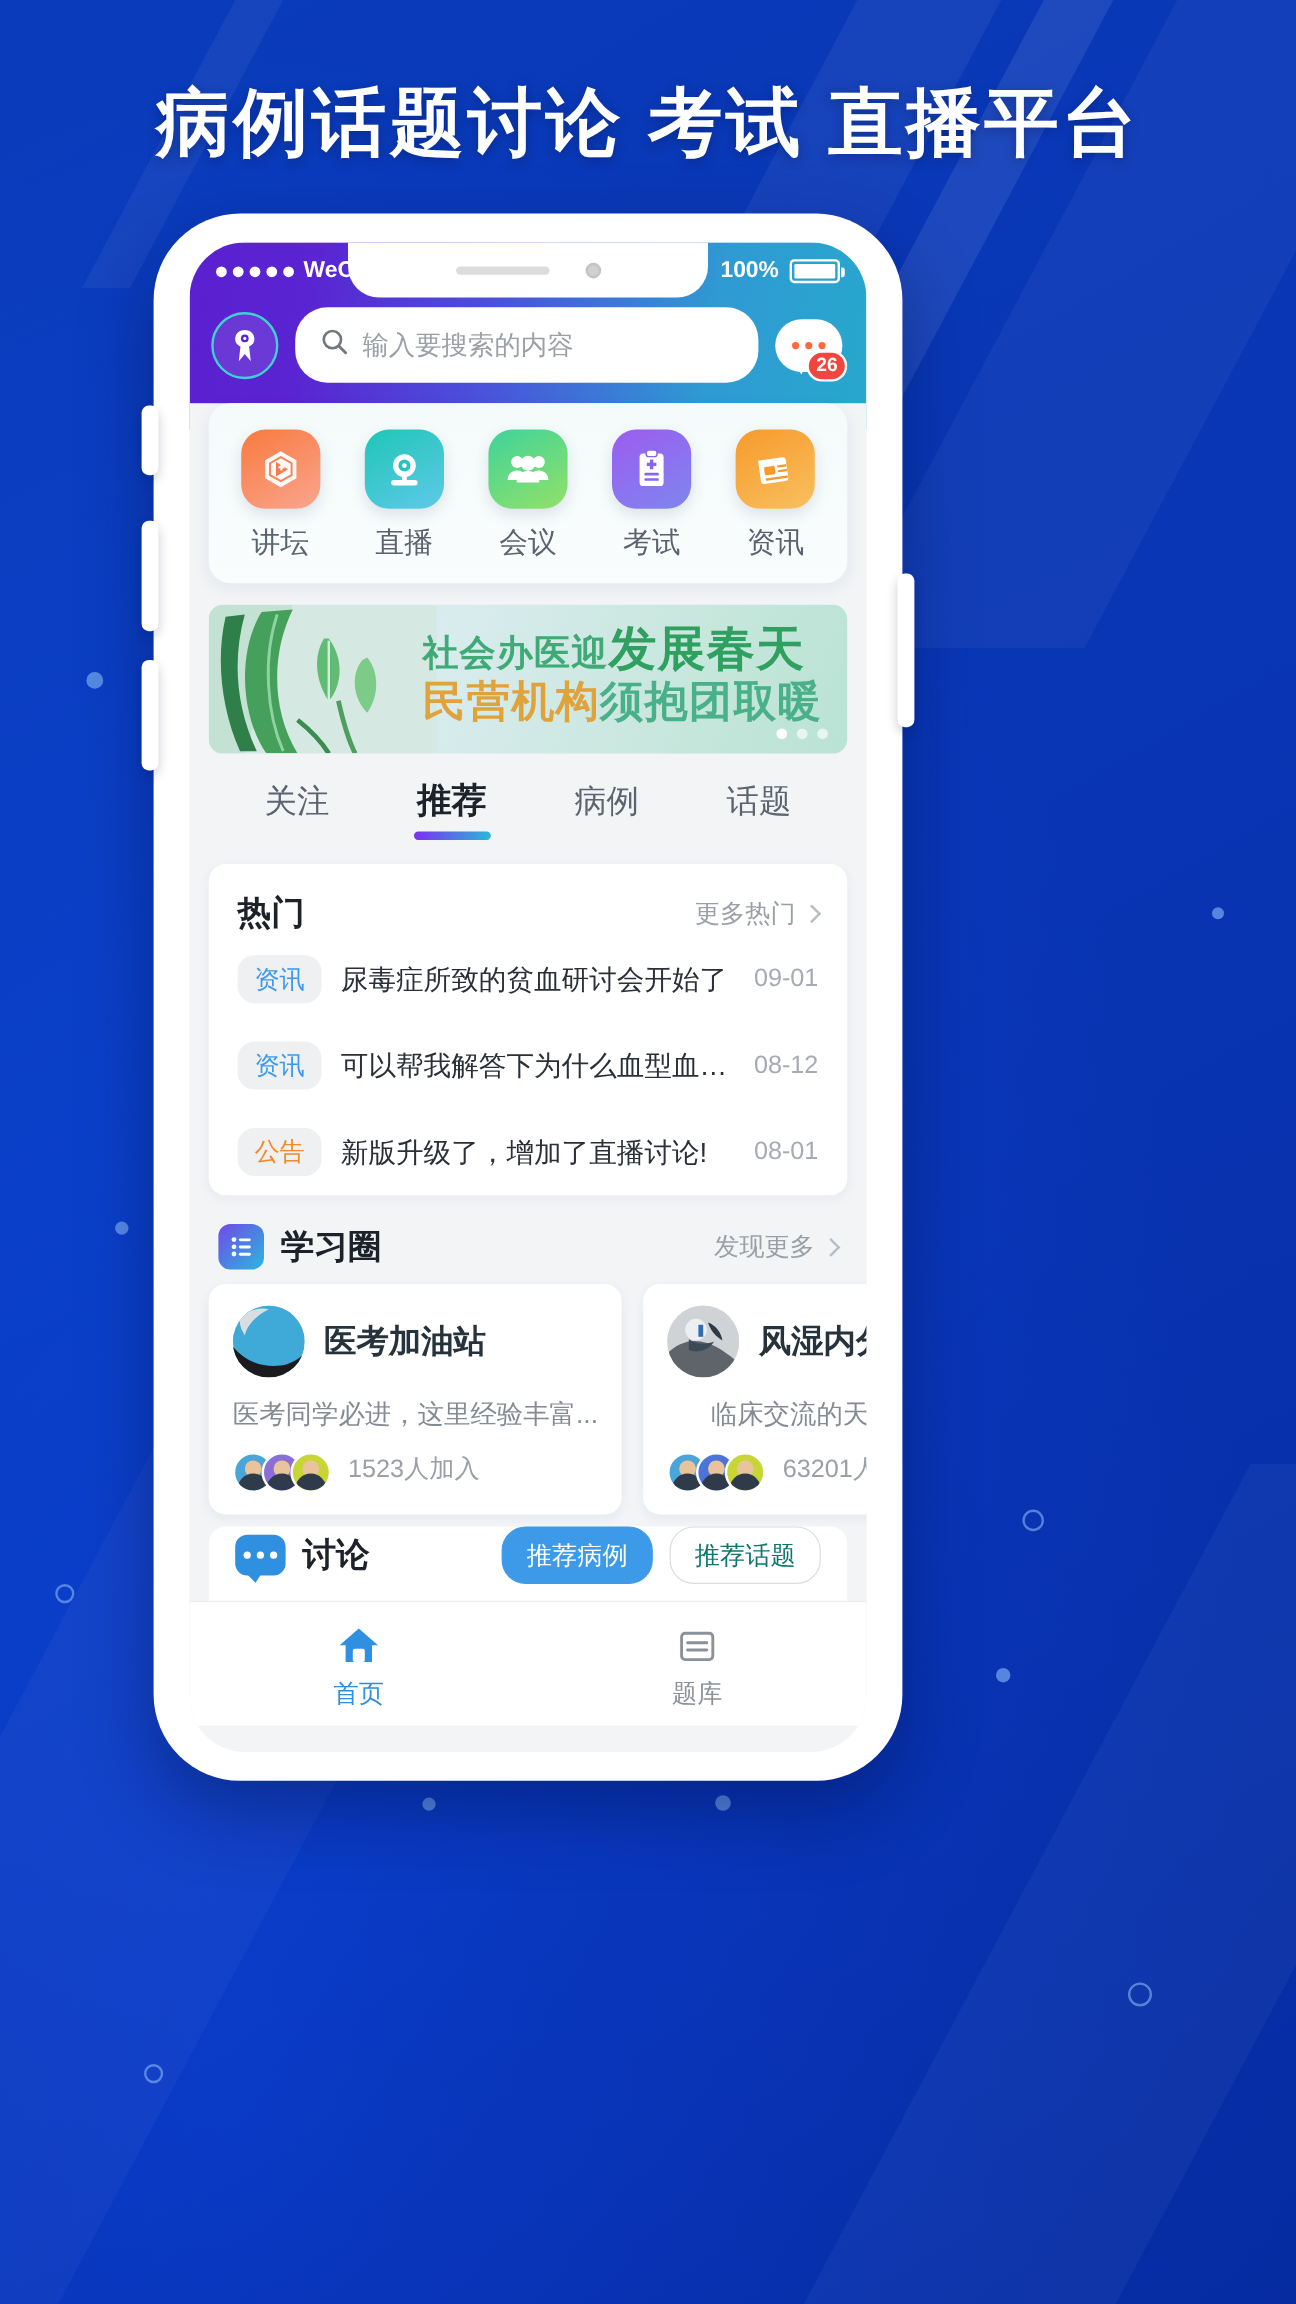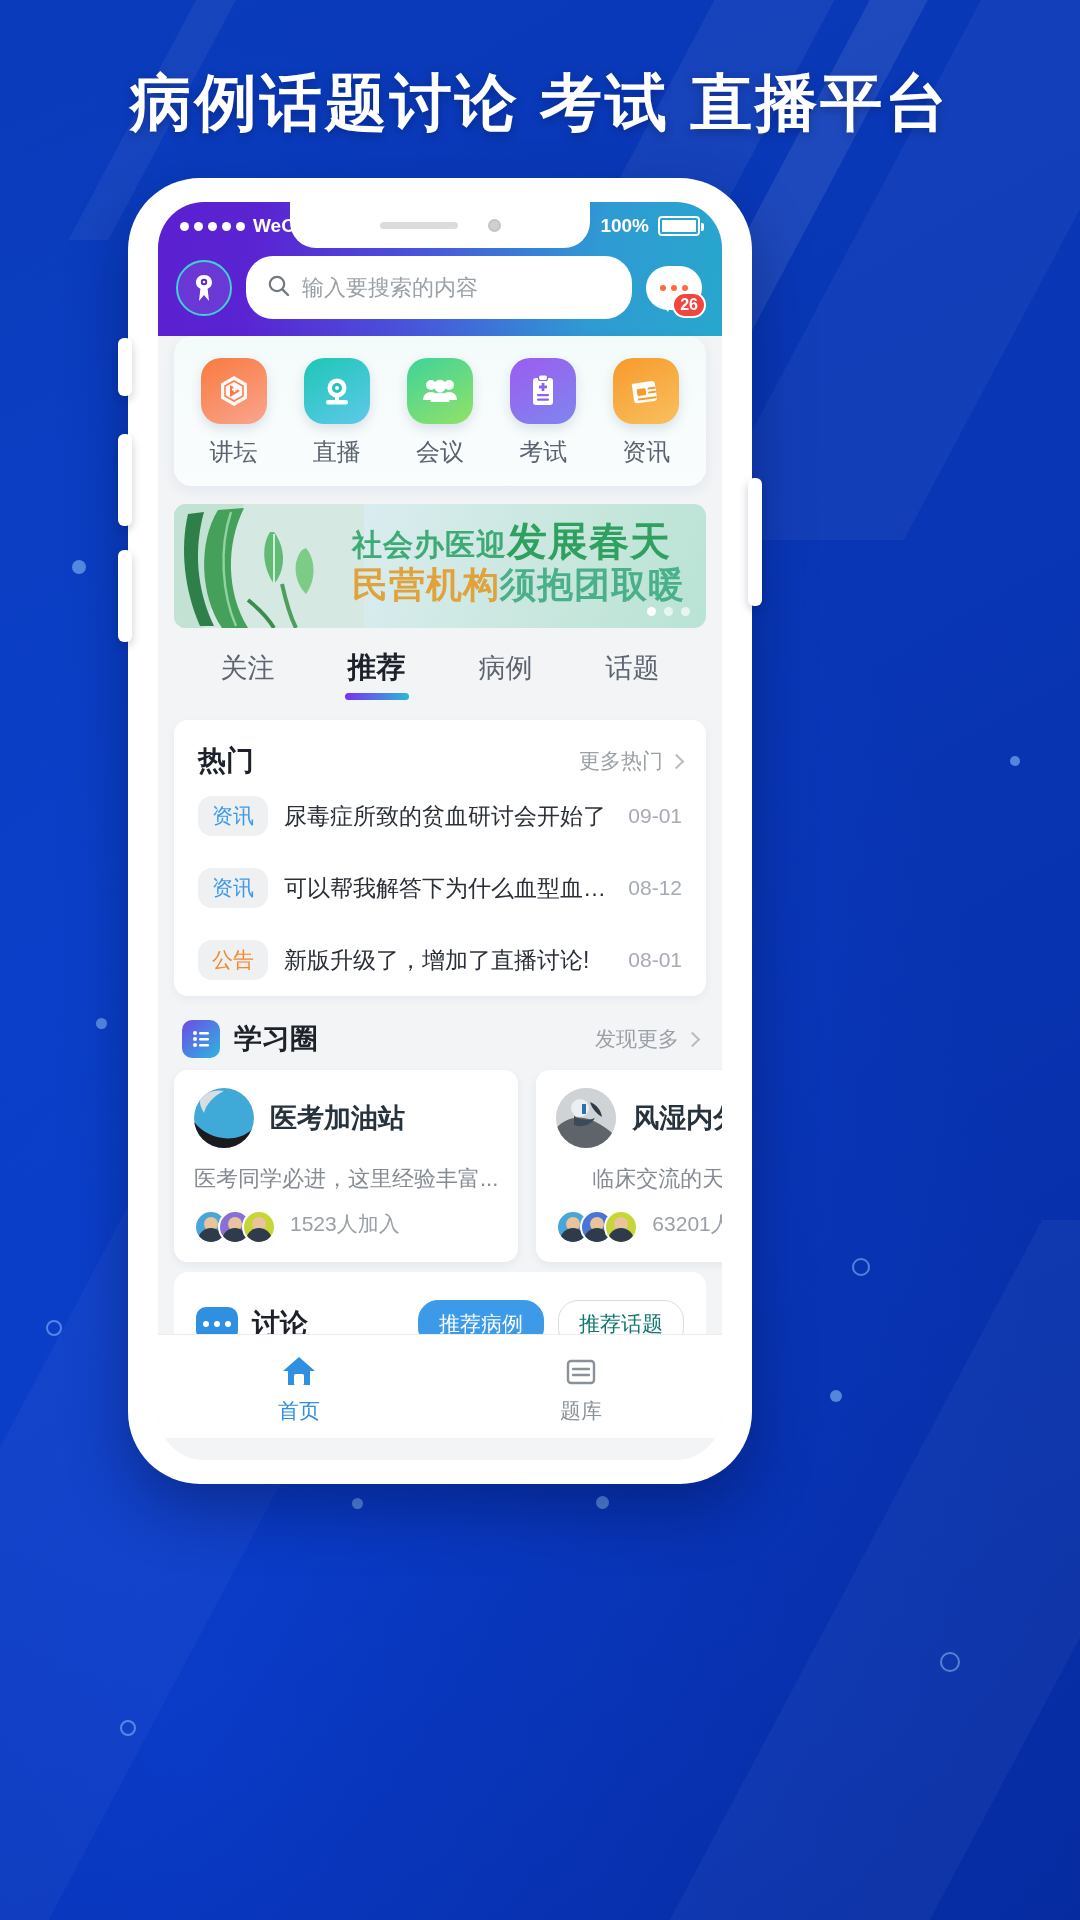--- a/index.html
+++ b/index.html
@@ -265,21 +265,21 @@
   .face:first-child { margin-left:0; }
   .face .head { position:absolute; left:50%; transform:translateX(-50%); top:5px;
                 width:14px; height:14px; border-radius:50%; background:#e8c39b; }
   .face .body { position:absolute; left:50%; transform:translateX(-50%); bottom:0;
                 width:26px; height:14px; border-radius:13px 13px 0 0; background:#2f3b4a; }
   .cjoin { font-size:21px; color:#9aa0a6; white-space:nowrap; }
 
   
   .disc-head {
     margin:10px 16px 0 16px; background:#fff; border-radius:14px 14px 0 0;
-    padding:28px 22px; display:flex; align-items:center; justify-content:space-between;
+    padding:0 22px; display:flex; align-items:center; justify-content:space-between;
   }
   .dh-left { display:flex; align-items:center; gap:14px; }
   .dh-icon {
     width:42px; height:34px; border-radius:10px; background:#2f8fe0;
     display:flex; align-items:center; justify-content:center; gap:5px;
     position:relative;
   }
   .dh-icon i { width:6px; height:6px; border-radius:50%; background:#fff; display:block; }
   .dh-icon::after { content:""; position:absolute; left:9px; bottom:-6px; width:0; height:0;
     border-left:8px solid transparent; border-right:5px solid transparent; border-top:8px solid #2f8fe0; }

